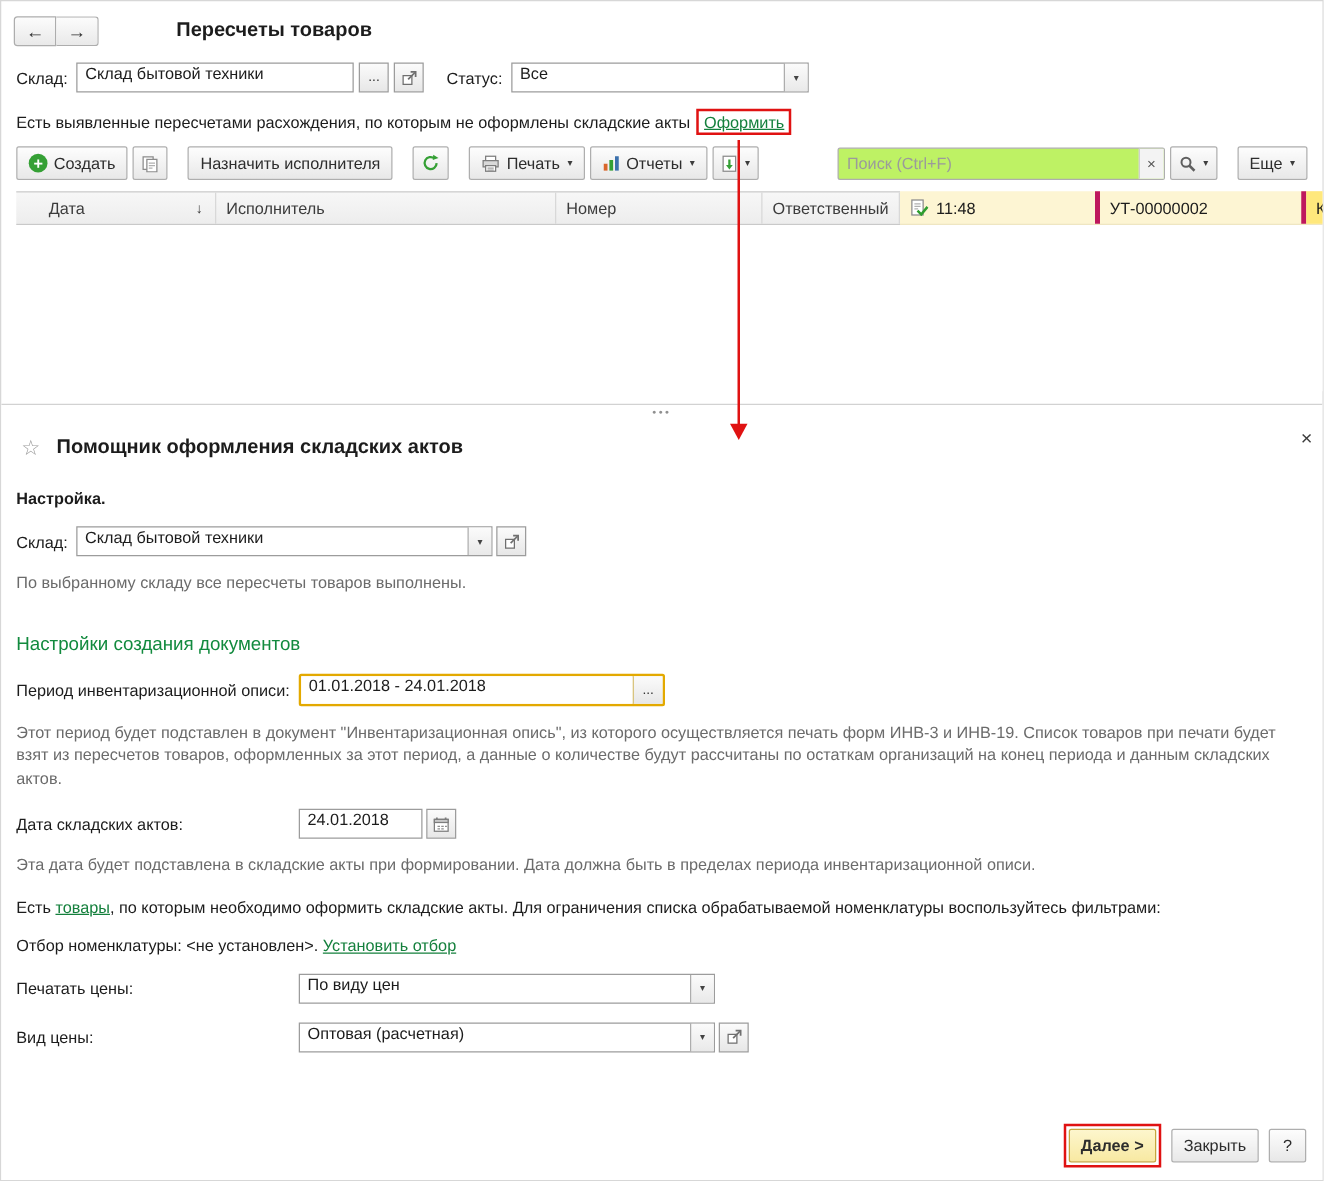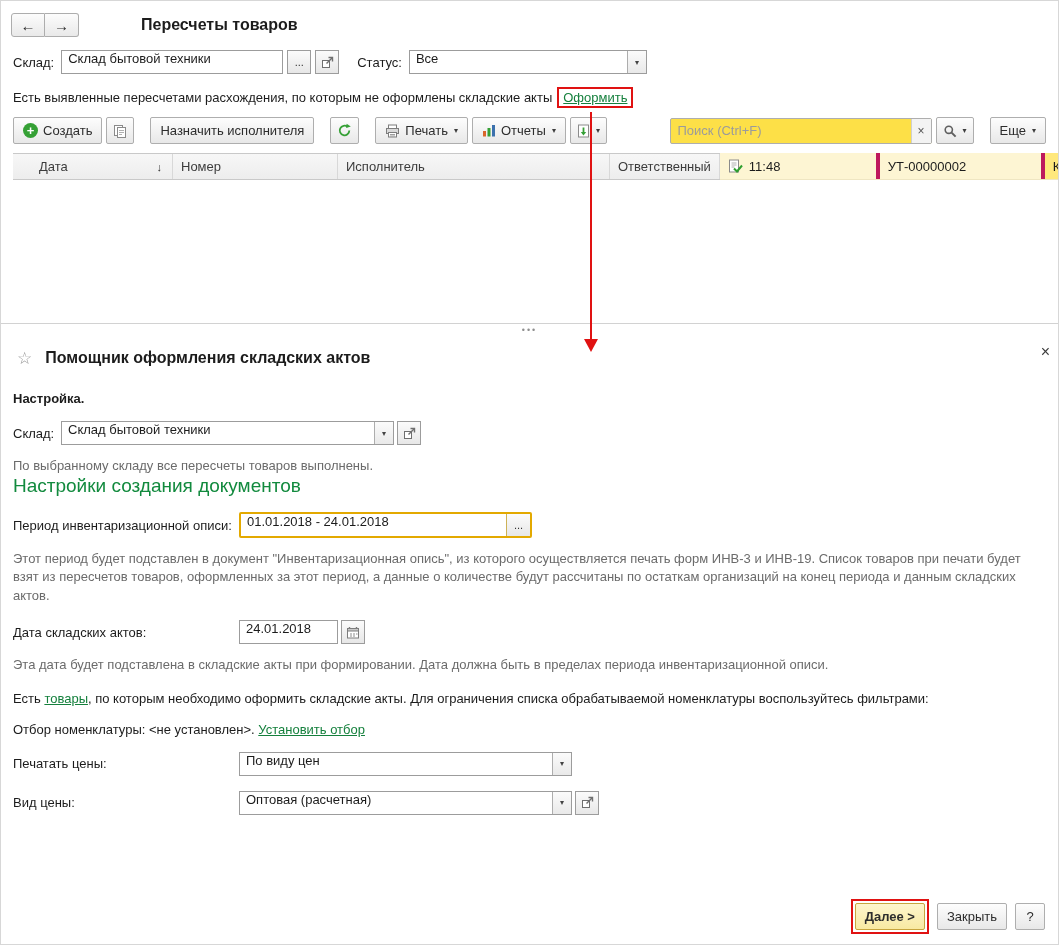--- a/index.html
+++ b/index.html
@@ -25,21 +25,21 @@
 .link{color:#15803d;text-decoration:underline;cursor:pointer}
 .annot-box{display:inline-flex;border:2px solid var(--annotation,#e01212);padding:1px 4px;margin-left:5px}
 .toolbar{display:flex;align-items:center;margin-top:9px;padding:0 12px;gap:4px}
 .btn{height:27px;display:inline-flex;align-items:center;gap:5px;padding:0 9px;border:1px solid #aeaeae;border-radius:2px;background:linear-gradient(#fdfdfd,#e8e8e8);font-size:13px;color:#2d2d2d;cursor:pointer;white-space:nowrap}
 .caret{font-size:8px;color:#3d3d3d;margin-left:1px}
 .icon-only{padding:0 6px}
 .gap{width:8px;flex:none}
 .tb-spacer{flex:1}
 .plus-ic{width:15px;height:15px;border-radius:50%;background:#35a035;color:#fff;font-size:13px;font-weight:bold;display:inline-flex;align-items:center;justify-content:center;line-height:1}
 .search-box{position:relative;display:flex;align-items:center}
-.search-input{width:262px;height:26px;border:1px solid #aeaeae;border-radius:2px;padding:0 24px 0 7px;font-size:13px;font-family:inherit;color:#1c1c1c;outline:none;background:#fde047}
+.search-input{width:262px;height:26px;border:1px solid #aeaeae;border-radius:2px;padding:0 24px 0 7px;font-size:13px;font-family:inherit;color:#1c1c1c;outline:none;background:#bef264}
 .search-input::placeholder{color:#9b9b9b}
 .clear-btn{position:absolute;right:1px;top:1px;bottom:1px;width:20px;border:none;border-left:1px solid #cfcfcf;background:#f3f3f3;color:#555;font-size:12px;cursor:pointer}
 
 .grid-wrap{margin:9px 0 0 12px;display:flex;height:160px}
 .grid{flex:1;display:flex;background:#fff}
 .grid-head{display:flex;height:27px;background:linear-gradient(#f7f7f7,#ededed);border-top:1px solid #c9c9c9;border-bottom:1px solid #c9c9c9;color:#3c3c3c}
 .grid-head .cell{display:flex;align-items:center;padding:0 8px;border-right:1px solid #d8d8d8;cursor:pointer}
 .grid-row{display:flex;height:27px;background:var(--row-highlight,#fdf5d3);border-bottom:1px solid #efe6c2;cursor:pointer;flex:none}
 .grid-row .cell{display:flex;align-items:center;padding:0 8px;border-right:4px solid #be185d;overflow:hidden;white-space:nowrap}
 .c-date{width:160px;flex:none}.c-num{width:165px;flex:none}.c-exec{width:272px;flex:none}.c-resp{flex:1}
@@ -59,21 +59,21 @@
 .star-ic{font-size:17px;color:#9a9a9a;cursor:pointer;line-height:1}
 .wiz-title{margin-left:13px;font-size:16px;font-weight:bold}
 .wiz-close{position:absolute;top:8px;right:8px;font-size:16px;color:#3c3c3c;cursor:pointer;line-height:1}
 .wiz-body{padding:0 12px}
 .setup-heading{margin-top:24px;font-weight:bold}
 .wrow{display:flex;align-items:center;margin-top:15px;gap:3px}
 .wrow .wlabel{width:223px;flex:none}
 .wrow.narrow-label .wlabel{width:45px}
 .note{margin-top:13px;color:#6b6b6b}
 .black-note{margin-top:16px;color:#1c1c1c}
-.green-heading{margin-top:2px;color:var(--heading-green,#128a3e);font-size:19px}
+.green-heading{margin-top:34px;color:var(--heading-green,#128a3e);font-size:15px}
 .para{margin-top:12px;color:#6b6b6b;line-height:1.42;max-width:1035px}
 .hl-wrap{display:inline-flex;border:2px solid var(--field-highlight,#e3a900);border-radius:2px;background:#fff}
 .hl-wrap .field{border:none;height:22px}
 .hl-wrap .mini-btn{border:none;border-left:1px solid #cdb257;height:22px}
 .wizard-footer{position:absolute;right:13px;bottom:10px;display:flex;align-items:center;gap:8px}
 .default-btn{background:linear-gradient(#fdf6cd,#f8e9a2);border-color:#c7a53e;font-weight:bold}
 .annot-box-btn{display:inline-flex;border:2px solid var(--annotation,#e01212);padding:2px}
 .help-btn{width:30px;justify-content:center;padding:0}
 
 .annot-arrow{position:absolute;left:577px;top:111px;pointer-events:none;z-index:50}
@@ -194,25 +194,25 @@
       </button>
     </div>
 
     <div class="grid-wrap">
       <div class="grid">
         <div class="grid-head">
           <div class="cell c-date">
             <span class="head-date-label">Дата</span>
             <span class="sort-ic">↓</span>
           </div>
+          <div class="cell c-exec">
+            <span>Исполнитель</span>
+          </div>
           <div class="cell c-num">
             <span>Номер</span>
-          </div>
-          <div class="cell c-exec">
-            <span>Исполнитель</span>
           </div>
           <div class="cell c-resp">
             <span>Ответственный</span>
           </div>
         </div>
         <div class="grid-row">
           <div class="cell c-date">
             <svg class="doc-ic" width="15" height="14" viewBox="0 0 15 14">
                 <rect x="1.5" y="1" width="9" height="12" fill="#fff" stroke="#8b8b8b"></rect>
                 <path d="M3.5 4h5M3.5 6h5M3.5 8h3" stroke="#b0b0b0"></path>

